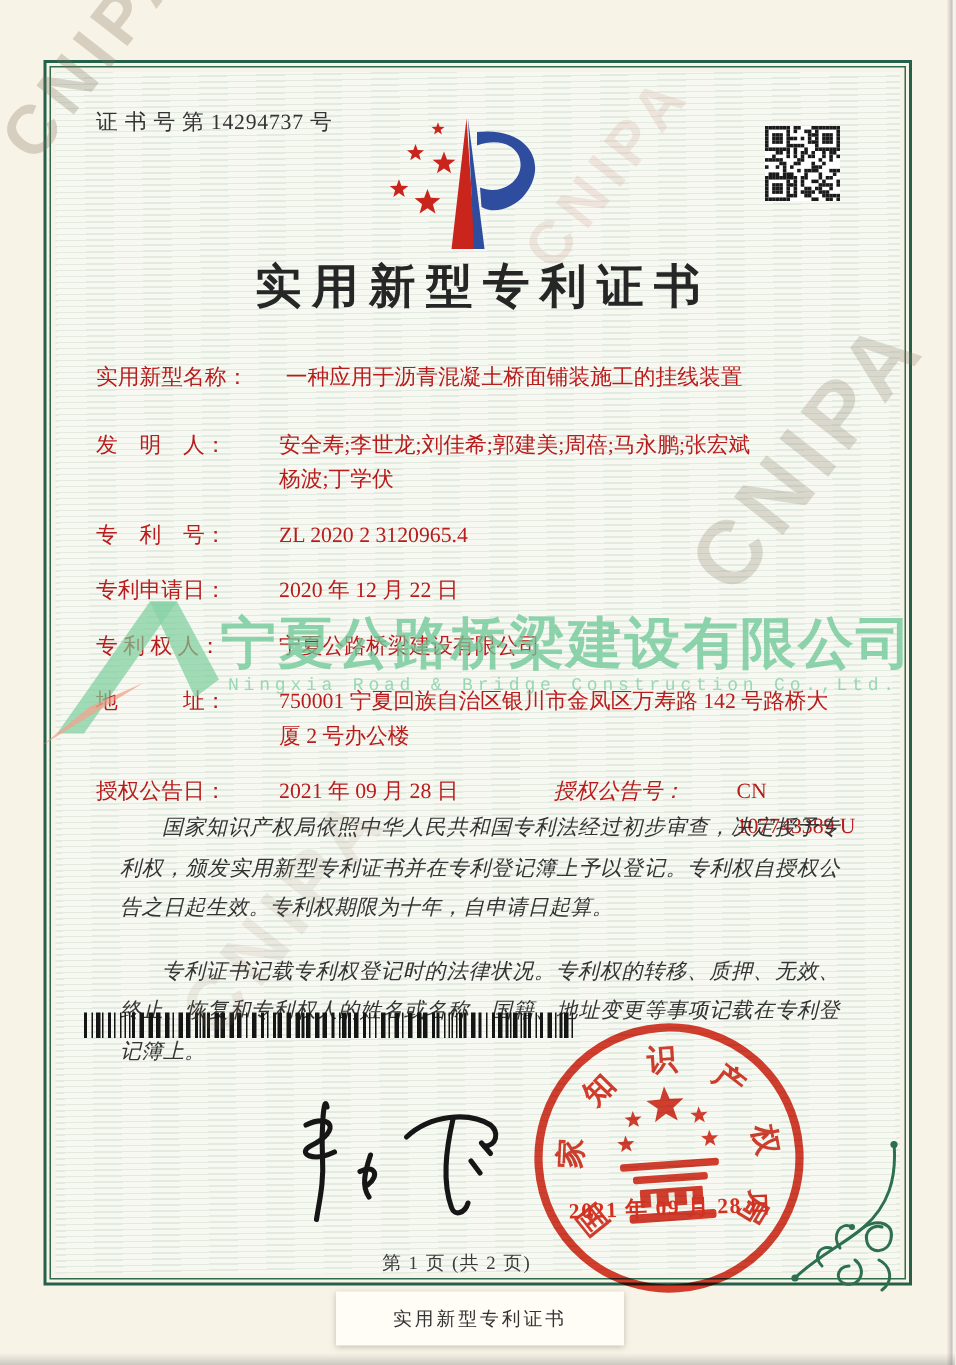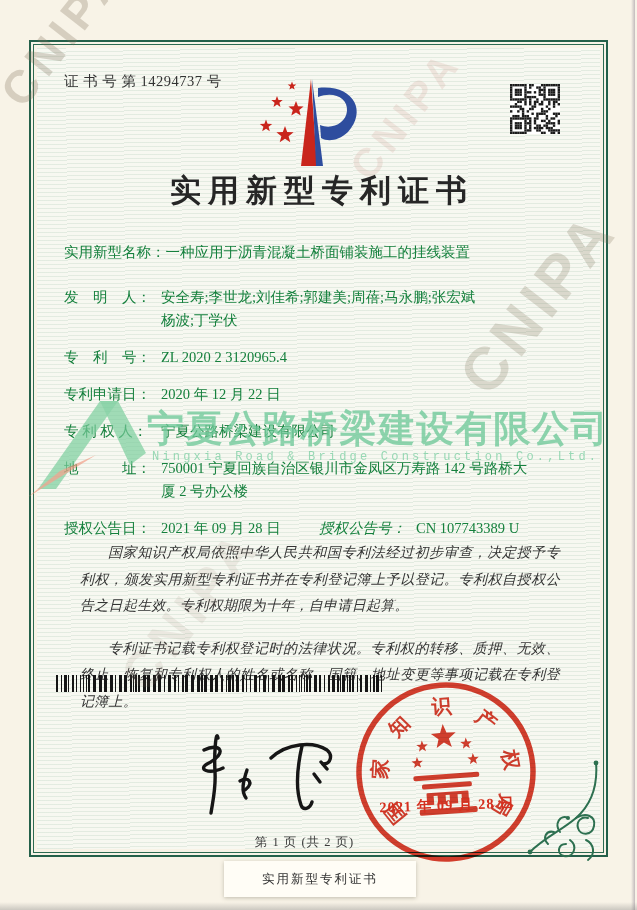--- a/index.html
+++ b/index.html
@@ -29,21 +29,21 @@
      color:rgba(120,205,160,.75);font-family:Liberation Mono, monospace;white-space:nowrap;}
   .wm-co-logo{position:absolute;left:26px;top:393px;width:128px;height:122px;opacity:.85;}
   
   .content{position:absolute;inset:0;z-index:2;color:#2d2d2d;}
   .cert-no{position:absolute;left:64px;top:72px;font-size:14.5px;color:#333;letter-spacing:.5px;}
   .logo{position:absolute;left:258px;top:76px;width:122px;height:92px;}
   .qr{position:absolute;left:510px;top:84px;width:50px;height:50px;background:#fff;}
   .title{position:absolute;left:0;right:0;top:170px;text-align:center;font-size:31px;font-weight:700;
      letter-spacing:7px;color:#262626;text-indent:7px;}
   .fields{position:absolute;left:64px;top:241px;width:516px;}
-  .row{display:flex;font-size:14.5px;line-height:23px;margin-bottom:14px;color:#15803d;}
+  .row{display:flex;font-size:14.5px;line-height:23px;margin-bottom:14px;color:#b91c1c;gap:25px;}
   .row .lbl{flex:0 0 97px;white-space:pre;}
   .row .val{flex:1;}
   .row.name{margin-bottom:22px;}
   .row.grant{margin-top:11px;}
   .row.grant .val1{flex:0 0 158px;}
   .row.grant .lbl2{flex:0 0 97px;white-space:pre;font-style:italic;}
   .paras{position:absolute;left:64px;top:524px;width:512px;font-size:14px;line-height:26.5px;
      text-align:justify;color:#333;font-style:italic;letter-spacing:.3px;}
   .paras p{margin:16px;text-indent:2em;}
   .barcode{position:absolute;left:56px;top:675px;width:332px;height:17px;}

